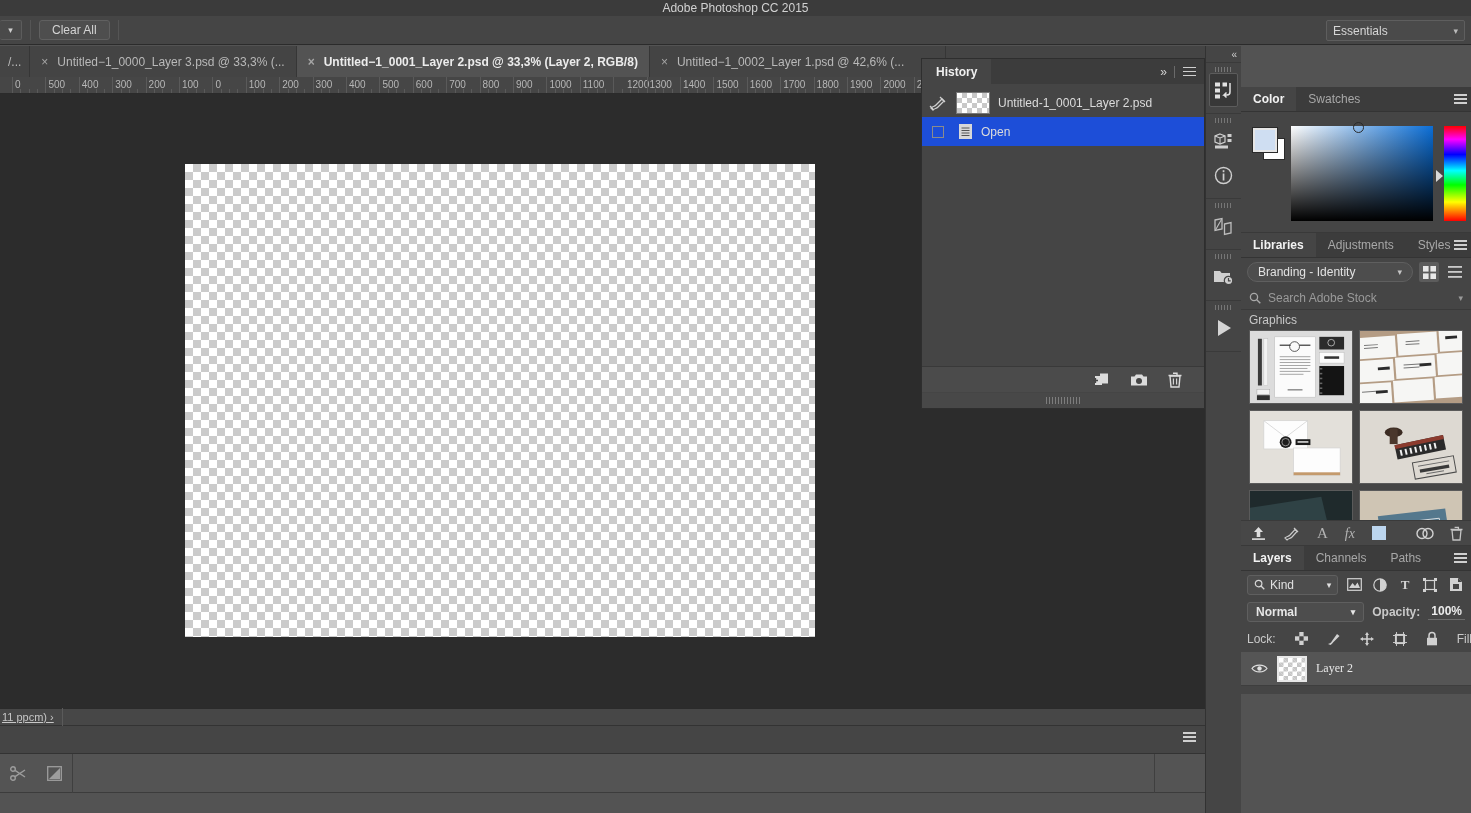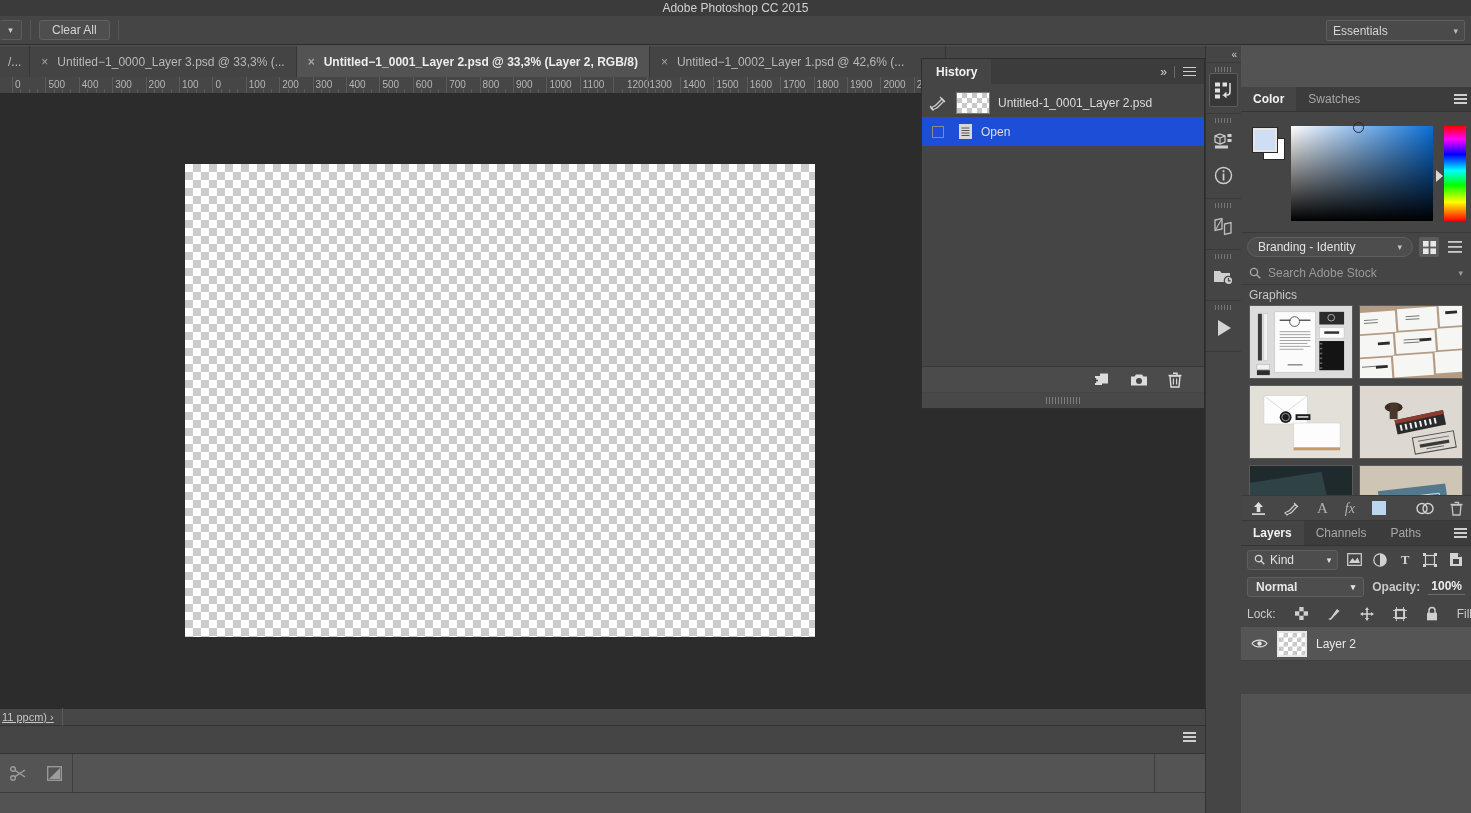--- a/index.html
+++ b/index.html
@@ -239,21 +239,21 @@
   #blend-row{ height:27px; display:flex; align-items:center; padding:0 6px; gap:8px;font-weight:bold;}
   #blend-select{
     width:130px; height:20px; background:#4d4d4d; border:1px solid #5f5f5f; border-radius:3px;
     display:flex; align-items:center; padding:0 8px; font-size:12px; color:#e6e6e6;
   }
   #blend-select .cv{ margin-left:auto; font-size:9px; }
   .fieldlabel{ font-size:12px; color:#c9c9c9; }
   .numfield{ font-size:12px; color:#ececec; border-bottom:1px solid #6b6b6b; padding:0 3px 1px;}
   #lock-row{ height:27px; display:flex; align-items:center; padding:0 6px; gap:19px;}
   .layer-row{ height:34px; display:flex; align-items:center; gap:9px; padding-left:10px;
-     background:#555555; border-bottom:1px solid #3e3e3e; }
+     background:#555555; border-bottom:1px solid #3e3e3e;font-family:Liberation Serif, serif; }
   .layer-thumb{
     width:30px; height:26px; border:2px solid #e8e8e8;
     background-color:#ffffff;
     background-image:
       linear-gradient(45deg,#c6c6c6 25%, transparent 25%, transparent 75%, #c6c6c6 75%),
       linear-gradient(45deg,#c6c6c6 25%, transparent 25%, transparent 75%, #c6c6c6 75%);
     background-size:9px 9px; background-position:0 0, 4.5px 4.5px;
   }
   .layer-name{ font-size:12px; color:#e8e8e8; }
   svg{ display:block; }
@@ -647,20 +647,36 @@
       <div id="sw-fg"></div>
     </div>
     <div id="colorfield">
       <div class="picker"></div>
     </div>
     <div id="huestrip"></div>
     <div id="huemark"></div>
   </div>
 
   <div id="libpanel">
+    <div class="ptabrow">
+      <div class="ptab active">
+        <span>Libraries</span>
+      </div>
+      <div class="ptab">
+        <span>Adjustments</span>
+      </div>
+      <div class="ptab">
+        <span>Styles</span>
+      </div>
+      <span class="ham hamr">
+          <i></i>
+          <i></i>
+          <i></i>
+        </span>
+    </div>
 
     <div id="lib-controls">
       <div id="lib-select">
         <span>Branding - Identity</span>
         <span class="cv">▾</span>
       </div>
       <div class="viewbtn on">
         <svg width="13" height="13" viewBox="0 0 13 13">
           <rect x="0" y="0" width="5.6" height="5.6" fill="#e8e8e8"></rect>
           <rect x="7.4" y="0" width="5.6" height="5.6" fill="#e8e8e8"></rect>

